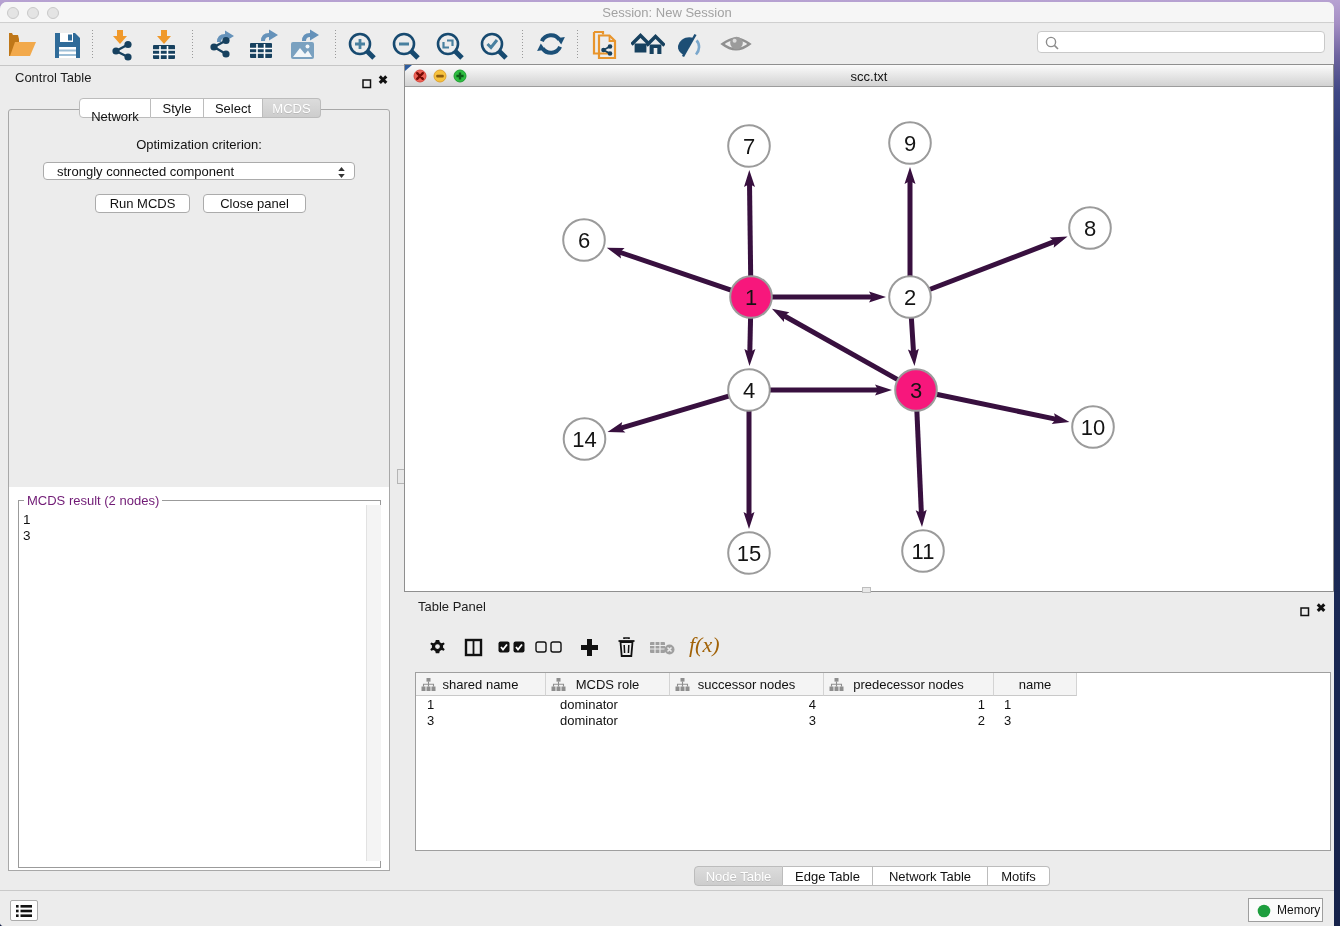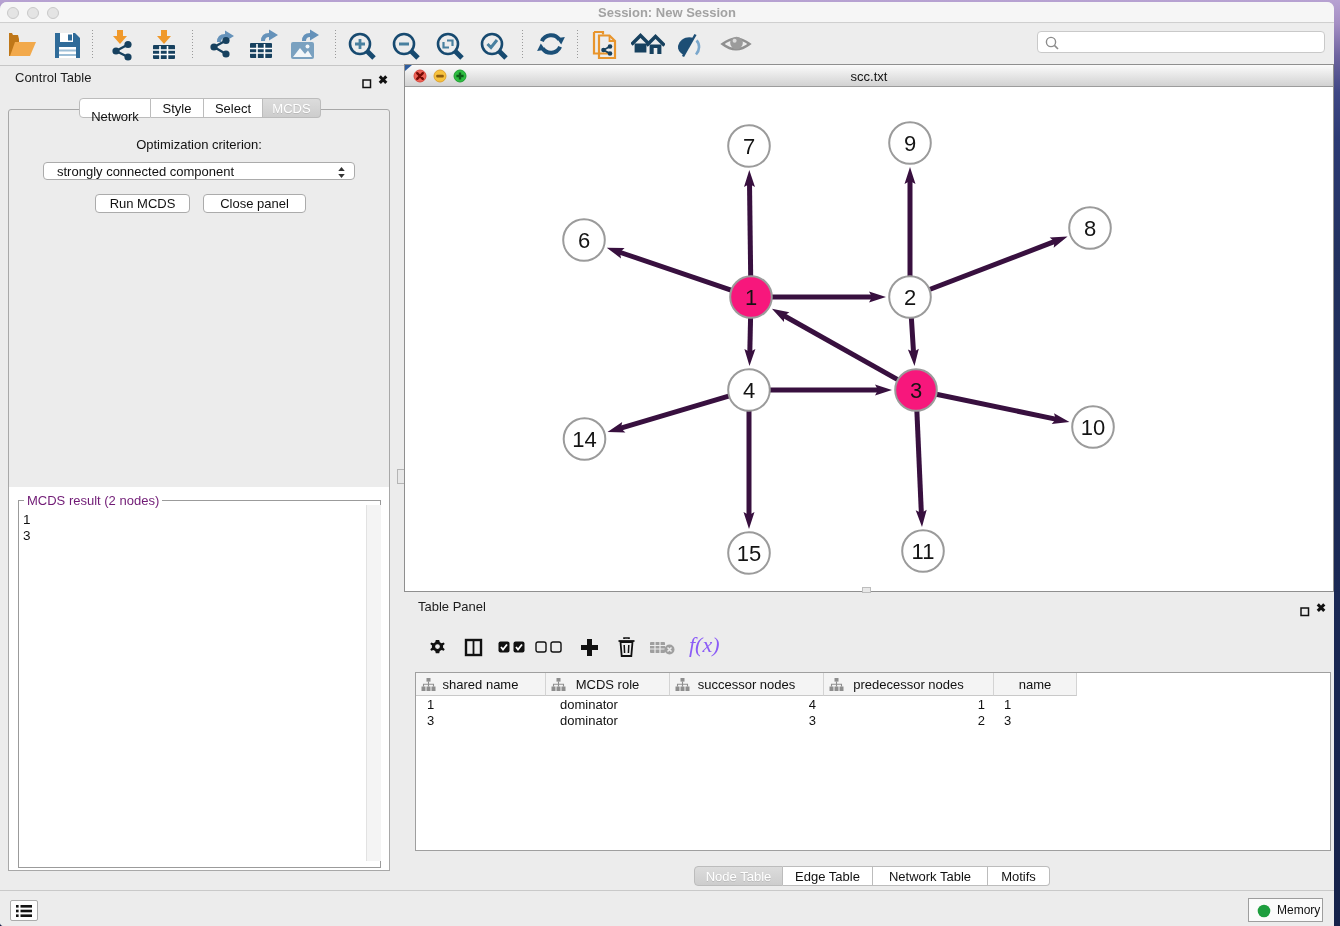--- a/index.html
+++ b/index.html
@@ -2,21 +2,21 @@
 <html><head>
 <meta charset="utf-8">
 <style>
 * { margin:0; padding:0; box-sizing:border-box; }
 html,body { width:1340px; height:926px; overflow:hidden; }
 body { font-family:"Liberation Sans", sans-serif; background:linear-gradient(180deg,#b7a2d2 0%,#a58fc4 2.5%,#6f649f 6%,#3f4784 10%,#2c3a74 15%,#22315f 28%,#1a2854 65%,#16224a 100%); position:relative; }
 .abs { position:absolute; }
 #win { position:absolute; left:0; top:2px; right:6px; bottom:0; background:#ececec; border-radius:7px 7px 0 4px; overflow:hidden; }
 #titlebar { position:absolute; left:0; top:0; width:100%; height:21px; background:#f6f6f6; border-bottom:1px solid #cfcfcf; }
 .tl { position:absolute; top:5px; width:12px; height:12px; border-radius:50%; background:#e4e4e4; border:1px solid #c8c8c8; }
-#title { position:absolute; top:3px; width:100%; text-align:center; font-size:13px; color:#a2a2a2;font-weight:bold; }
+#title { position:absolute; top:3px; width:100%; text-align:center; font-size:13px; color:#a2a2a2; }
 #toolbar { position:absolute; left:0; top:22px; width:100%; height:42px; background:#ededed; border-bottom:1px solid #c6c6c6; }
 .sep { position:absolute; top:6px; height:30px; width:1px; background:repeating-linear-gradient(180deg,#9a9a9a 0 1px,transparent 1px 3px); }
 .ticon { position:absolute; top:5px; }
 #search { position:absolute; left:1037px; top:29px; width:288px; height:22px; background:#fff; border:1px solid #c9c9c9; border-radius:4px; }
 
 #cp-title { position:absolute; left:15px; top:68px; font-size:13px; color:#1c1c1c; }
 .tabrow { position:absolute; height:20px; display:flex; font-size:13px; }
 .tab { border:1px solid #bcbcbc; border-left:none; background:#fff; color:#111; text-align:center; line-height:19px; padding:0 14px; }
 .tab.first { border-left:1px solid #bcbcbc; border-radius:4px 0 0 4px; }
 .tab.last { border-radius:0 4px 4px 0; }
@@ -309,21 +309,21 @@
       <line x1="2.5" y1="5" x2="18.5" y2="5" stroke="#111" stroke-width="1.8"></line>
       <path d="M8,3 L8,2 L13,2 L13,3" fill="none" stroke="#111" stroke-width="1.6"></path>
       <path d="M8.2,9 L8.6,17 M12.8,9 L12.4,17" stroke="#111" stroke-width="1.5"></path>
     </svg>
     <svg style="position:absolute;left:234px;top:10px;" width="26" height="15" viewBox="0 0 26 15">
       <rect x="1" y="2" width="15" height="11" rx="1" fill="#9f9f9f"></rect>
       <path d="M1,5.5 L16,5.5 M1,9 L16,9 M6,2 L6,13 M11,2 L11,13" stroke="#ececec" stroke-width="1.2"></path>
       <circle cx="20.5" cy="9.5" r="5" fill="#9f9f9f"></circle>
       <path d="M18.5,7.5 L22.5,11.5 M22.5,7.5 L18.5,11.5" stroke="#ececec" stroke-width="1.5"></path>
     </svg>
-    <div style="position:absolute;left:274px;top:2px;font-family:'Liberation Serif',serif;font-style:italic;font-size:22px;color:#8b5cf6;">f(x)</div>
+    <div style="position:absolute;left:274px;top:2px;font-family:'Liberation Serif',serif;font-style:italic;font-size:22px;color:#a16207;">f(x)</div>
   </div>
   <div id="tbl-area">
     <div class="hcell" style="left:0px; width:130px;"><svg style="position:absolute;left:5px;top:5px;" width="15" height="14" viewBox="0 0 15 14">
           <g fill="#8e8e8e">
             <rect x="5.5" y="0" width="4" height="3.6"></rect>
             <rect x="0.5" y="8.5" width="4" height="4.5"></rect>
             <rect x="5.5" y="8.5" width="4" height="4.5"></rect>
             <rect x="10.5" y="8.5" width="4" height="4.5"></rect>
           </g>
           <path d="M7.5,3.6 L7.5,6.2 M2.5,8.5 L2.5,6.2 L12.5,6.2 L12.5,8.5 M7.5,6.2 L7.5,8.5" stroke="#8e8e8e" stroke-width="1.1" fill="none"></path>

